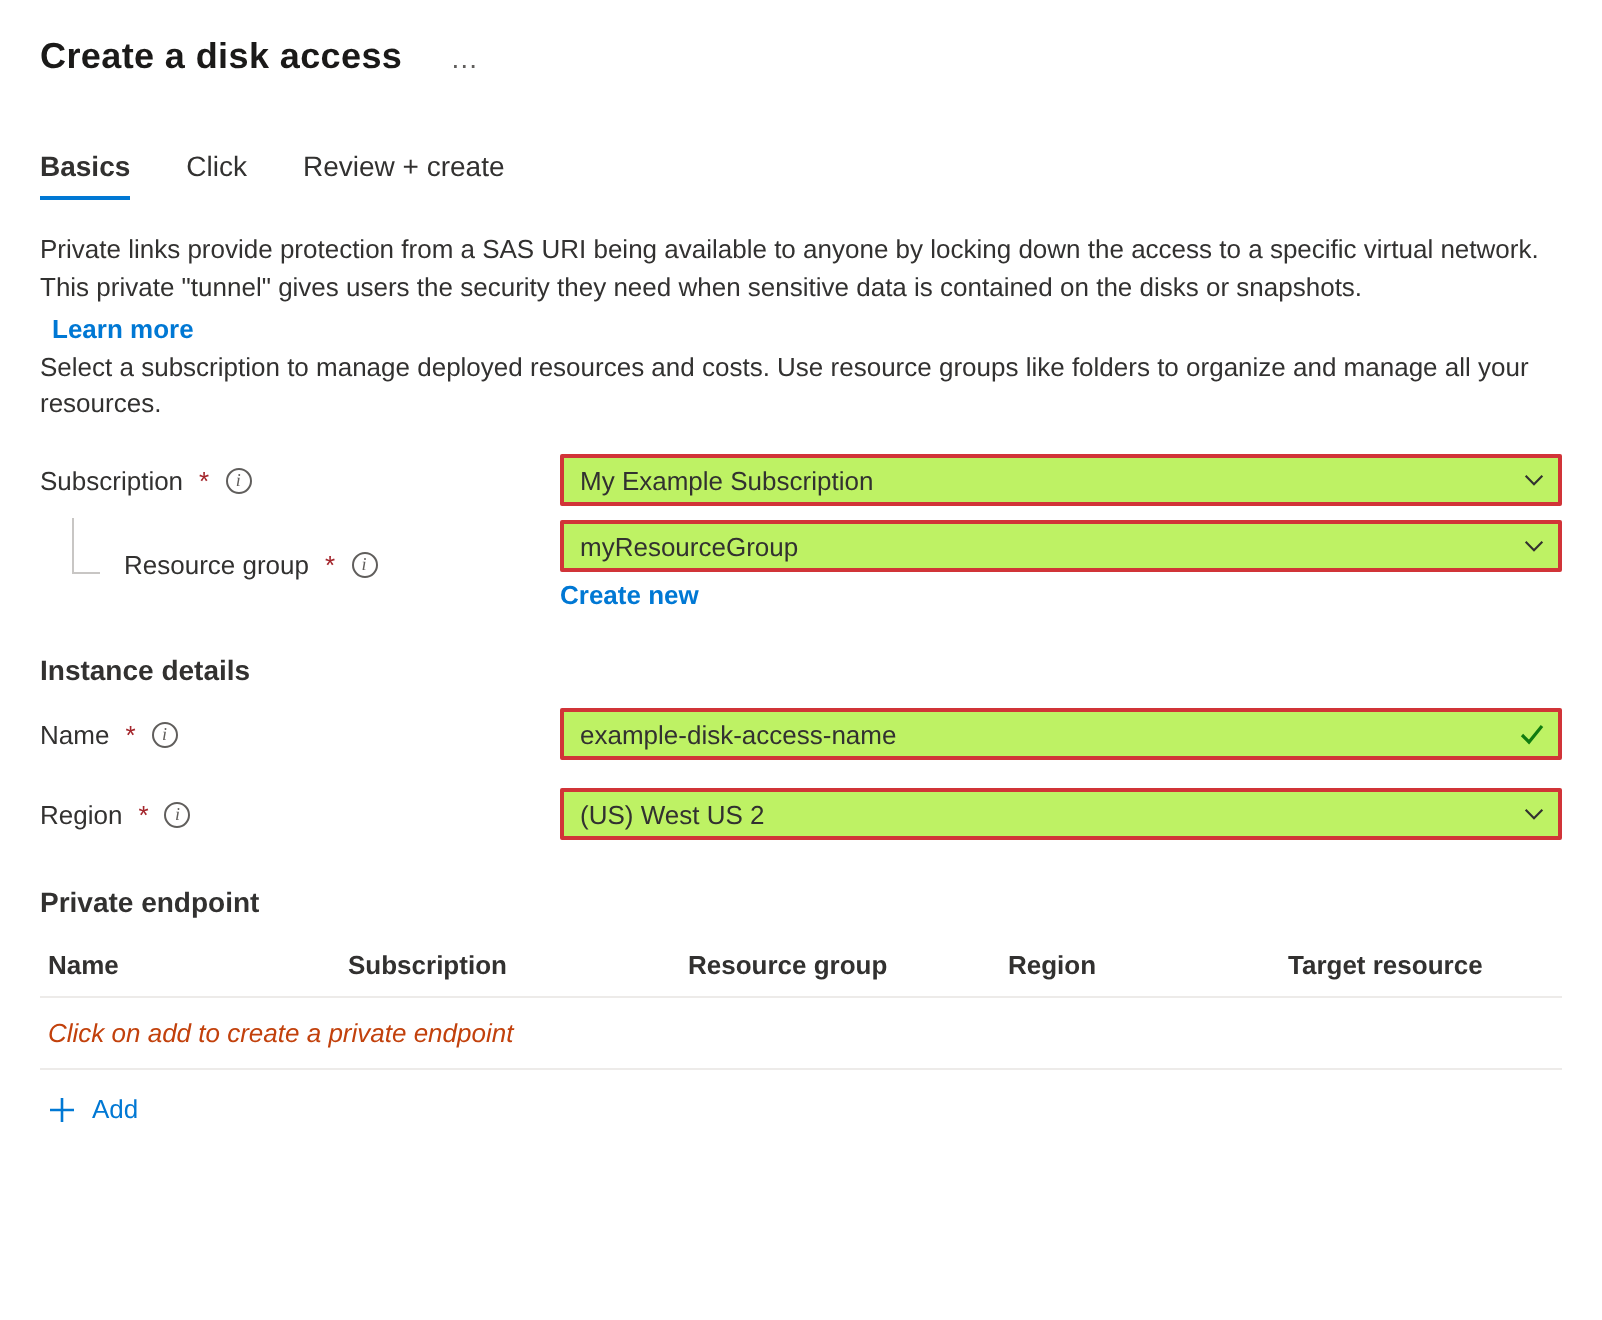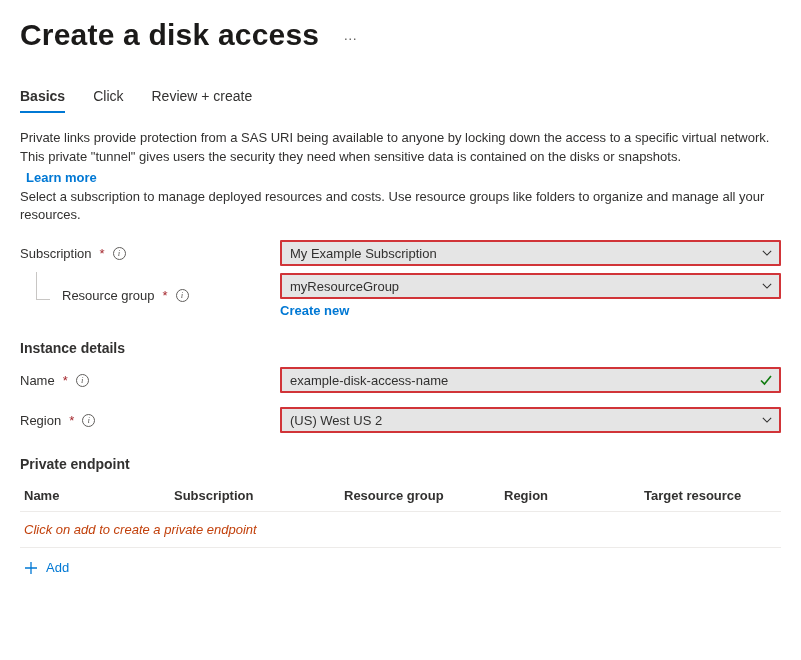--- a/index.html
+++ b/index.html
@@ -6,21 +6,21 @@
   html, body {
     margin: 0; padding: 0;
     font-family: "Segoe UI", -apple-system, Arial, sans-serif;
     font-size: 13px;
     color: #323130;
     background: #fff;
     width: 801px;
   }
   .page { padding: 18px 20px 20px 20px; }
   .header-row { display: flex; align-items: center; gap: 16px; }
-  .page-title { font-size: 30px; font-weight: 600; margin: 0; color: #1b1a19; letter-spacing: 0.2px; }
+  .page-title { font-size: 18px; font-weight: 600; margin: 0; color: #1b1a19; letter-spacing: 0.2px; }
   .more-dots { color: #605e5c; font-size: 14px; letter-spacing: 2px; margin-left: 8px; line-height: 1; }
 
   .tabs { display: flex; gap: 28px; margin-top: 36px; border-bottom: 1px solid transparent; }
   .tab { padding: 0 0 8px 0; cursor: pointer; font-size: 14px; color: #323130; position: relative; }
   .tab.active { font-weight: 600; }
   .tab.active::after {
     content: ""; position: absolute; left: 0; right: 0; bottom: -1px;
     height: 2px; background: #0078d4;
   }
 
@@ -43,21 +43,21 @@
   .info-icon {
     display: inline-flex; align-items: center; justify-content: center;
     width: 13px; height: 13px; border: 1px solid #605e5c; border-radius: 50%;
     font-size: 9px; color: #605e5c; line-height: 1; margin-left: 2px;
     font-style: italic; font-family: Georgia, serif;
   }
   .field-col { flex: 1; display: flex; flex-direction: column; }
   .field-wrap { position: relative; }
   .field {
     width: 100%; height: 26px; border: 2px solid #d13438; border-radius: 1px;
-    background: #e5e5e5; display: flex; align-items: center; padding: 0 28px 0 8px;
+    background: #bef264; display: flex; align-items: center; padding: 0 28px 0 8px;
     font-size: 13px; color: #323130;
   }
   .field .value { flex: 1; white-space: nowrap; overflow: hidden; text-overflow: ellipsis; }
   .chevron {
     position: absolute; right: 8px; top: 50%; transform: translateY(-50%);
     width: 12px; height: 12px; display: flex; align-items: center; justify-content: center;
     pointer-events: none;
   }
   .chevron svg { width: 10px; height: 10px; }
   .check {

